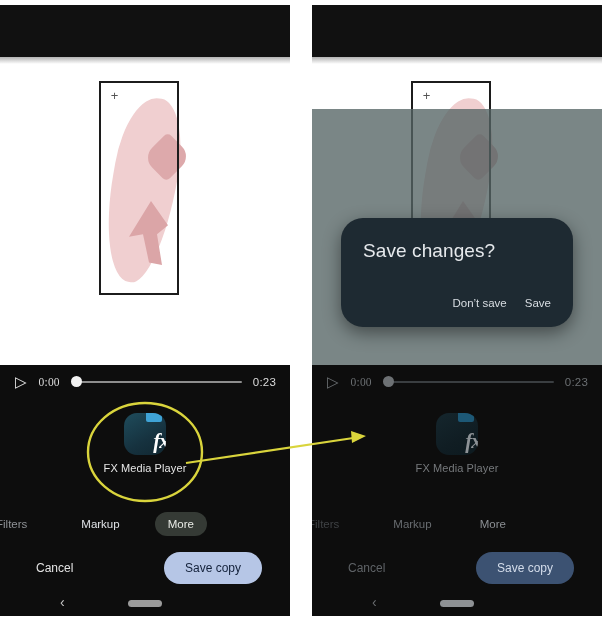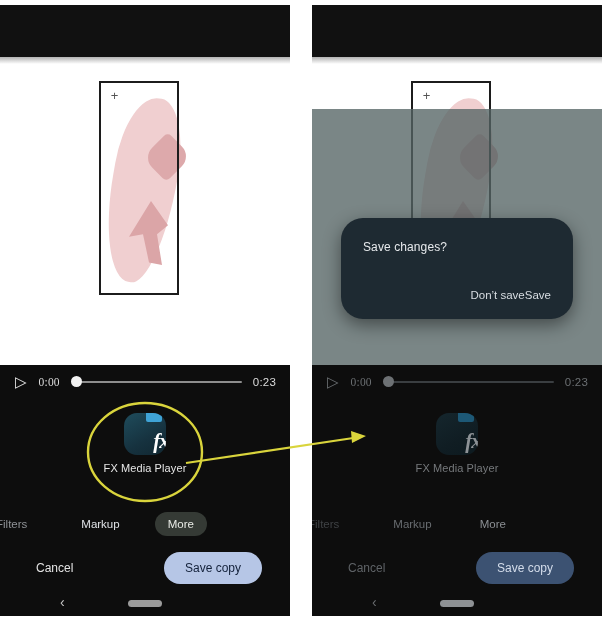--- a/index.html
+++ b/index.html
@@ -123,23 +123,23 @@
   #phone-right .nav-back{color:#6a6d70;}
   #phone-right .nav-pill{background:#8e9194;}
 
   
   .dialog{
     position:absolute;left:29px;top:213px;width:232px;
     background:#1e2a32;border-radius:22px;z-index:20;
     padding:22px 22px 12px 22px;box-sizing:border-box;
     box-shadow:0 6px 18px rgba(0,0,0,.45);
   }
-  .dlg-title{color:#e6e9ec;font-size:12px;letter-spacing:.1px;}
+  .dlg-title{color:#e6e9ec;font-size:19px;letter-spacing:.1px;}
   .dlg-body{color:#c2c8cd;font-size:11px;margin-top:9px;letter-spacing:.1px;}
-  .dlg-buttons{margin-top:35px;display:flex;justify-content:flex-end;align-items:center;padding-bottom:6px;}
+  .dlg-buttons{margin-top:35px;display:flex;justify-content:flex-end;align-items:center;gap:18px;padding-bottom:6px;}
   .dlg-btn{color:#d8dde2;font-size:11.5px;white-space:nowrap;}
 
   
   .annot-svg{position:absolute;left:0;top:0;width:602px;height:621px;pointer-events:none;z-index:50;}
 </style>
 </head>
 <body>
 
 <div class="phone" id="phone-left">
 

